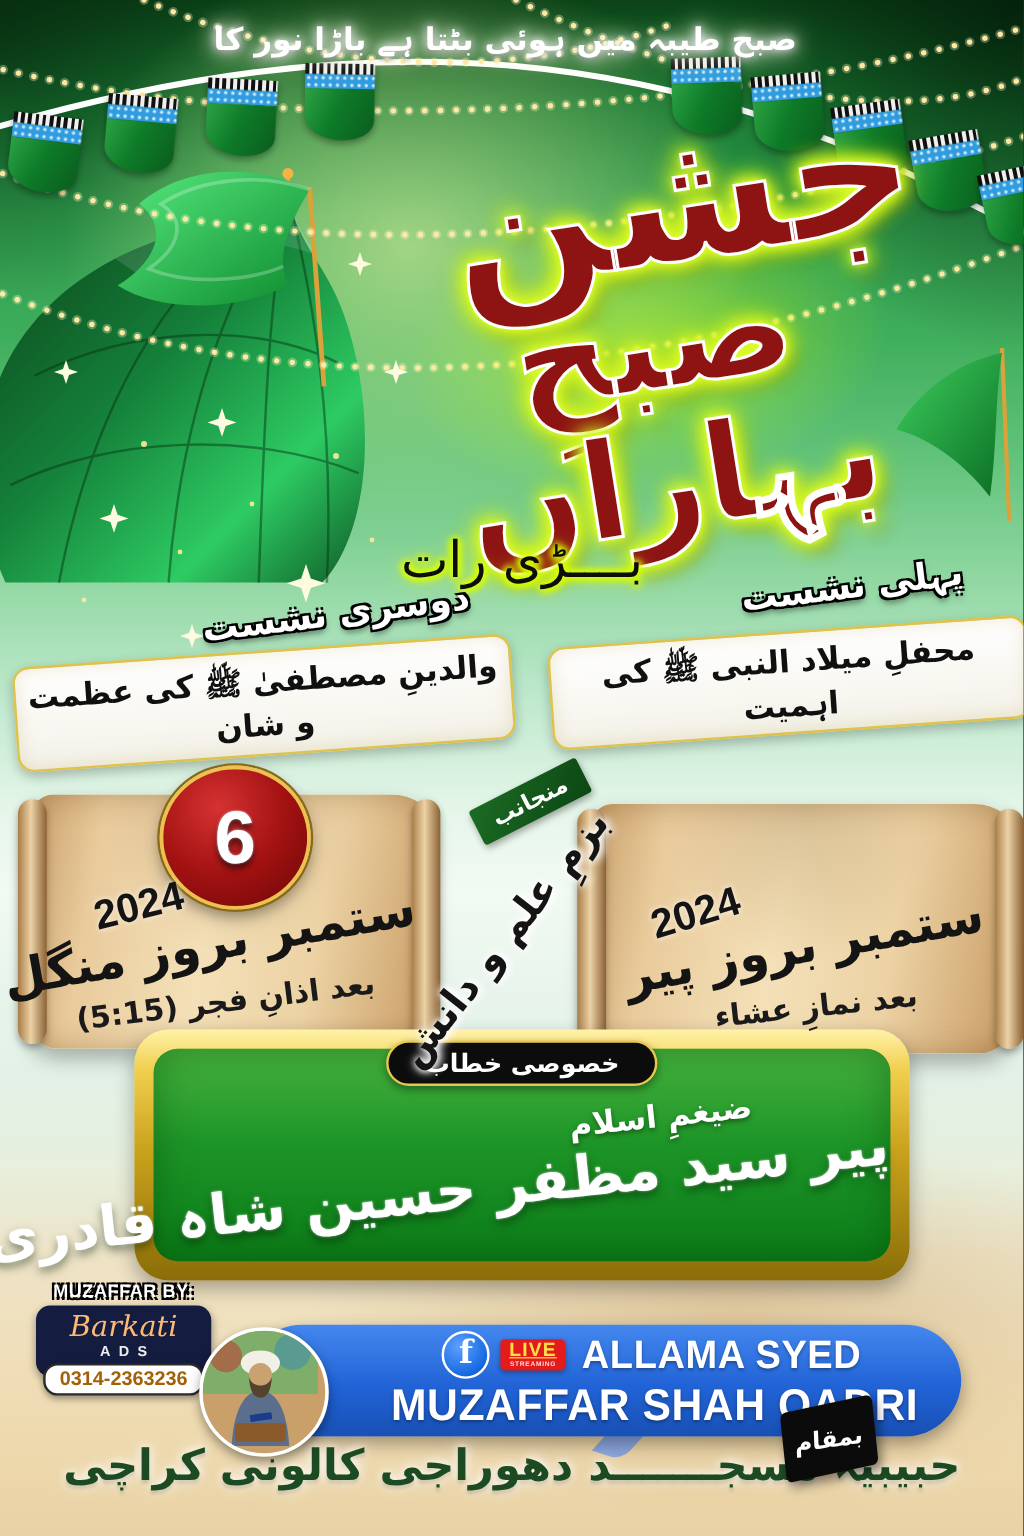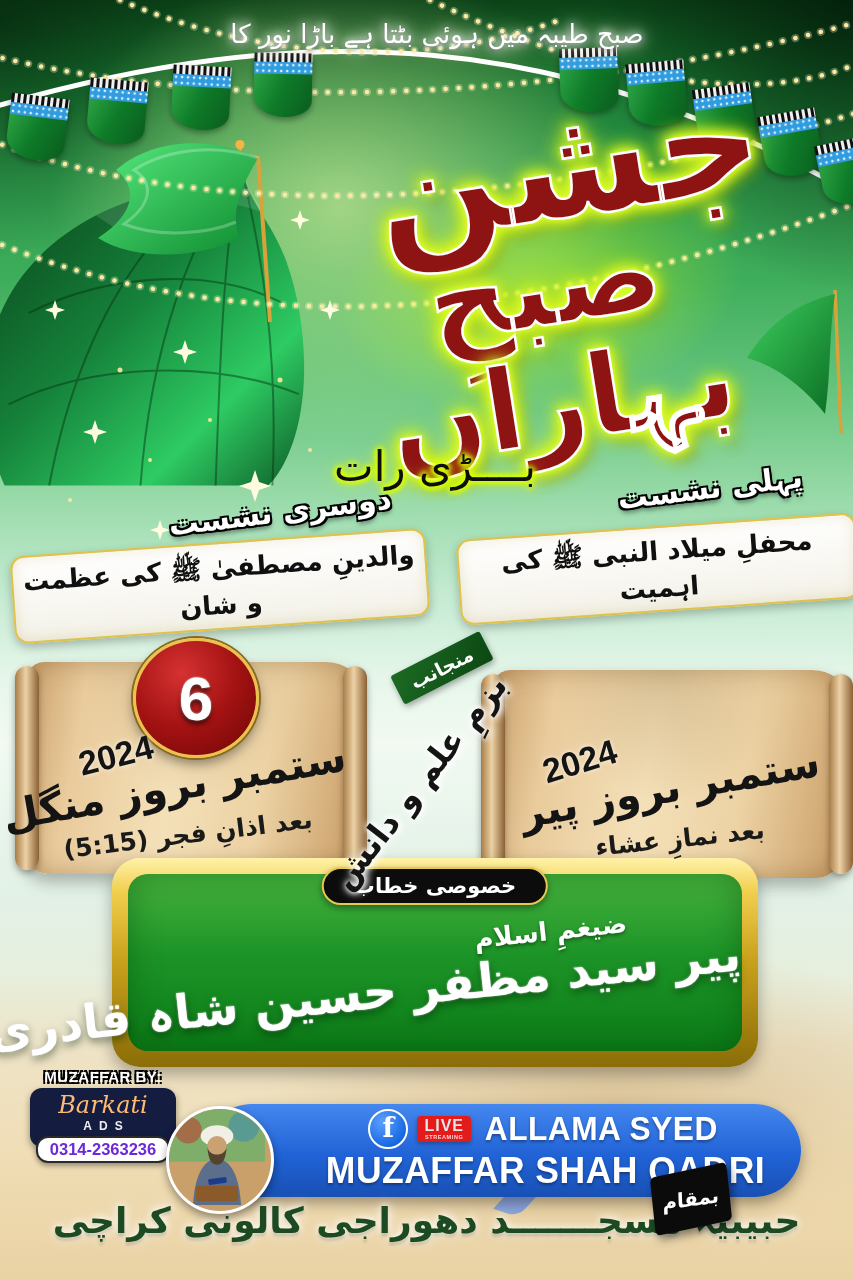--- a/index.html
+++ b/index.html
@@ -21,21 +21,21 @@
   
   .flag{position:absolute;width:58px;height:64px;z-index:2;filter:drop-shadow(0 3px 3px rgba(0,0,0,.35));}
   .flag .chk{height:9px;background:repeating-linear-gradient(90deg,#101010 0 3px,#f0f0f0 3px 6px);}
   .flag .blu{height:12px;background-color:#2f9ce0;
     background-image:radial-gradient(circle at 3px 3px, rgba(255,255,255,.85) 1px, transparent 1.7px);
     background-size:6px 6px;}
   .flag .bod{height:43px;background:linear-gradient(115deg,#2ca244 0%,#0e7b28 45%,#0a5c1d 100%);
     border-radius:0 0 45% 55% / 0 0 38% 48%;}
 
   
-  .couplet{left:177px;top:12px;width:520px;text-align:center;color:#fff;font-weight:normal;
+  .couplet{left:161px;top:12px;width:520px;text-align:center;color:#fff;font-weight:bold;
     font-size:26px;line-height:1.7;z-index:3;
     text-shadow:0 0 8px #fff,0 0 16px #fff,0 0 26px rgba(255,255,200,.95),0 2px 4px rgba(0,0,0,.55);}
 
   
   .title-glow{left:250px;top:95px;width:580px;height:390px;z-index:2;transform:rotate(-9deg);
     background:radial-gradient(ellipse 50% 45% at 50% 50%, rgba(214,255,30,.55), transparent 70%);}
   .title{left:252px;top:108px;width:584px;z-index:3;transform:rotate(-9deg);}
   .title-word{color:#8e1414;font-weight:bold;-webkit-text-stroke:2.5px #ffffff;
     text-shadow:0 0 6px #e2ff30,0 0 14px #dcff2e,0 0 24px #d2f51f,
       4px 4px 18px #c9ee18,-4px -4px 18px #c9ee18,7px 10px 14px rgba(40,60,0,.4);}
@@ -92,36 +92,36 @@
     text-shadow:0 4px 8px rgba(0,30,0,.5),0 0 2px #fff;}
 
   
   .designer{left:30px;top:1068px;width:146px;z-index:4;text-align:center;}
   .des-label{font-size:15px;font-weight:bold;color:#fff;letter-spacing:.5px;
     text-shadow:-2px -2px 0 #000,2px -2px 0 #000,-2px 2px 0 #000,2px 2px 0 #000;}
   .des-box{margin-top:3px;background:#141c3f;border-radius:12px;padding:5px 4px 14px;box-shadow:0 3px 7px rgba(0,0,0,.4);}
   .des-brand{font-family:"DejaVu Serif",serif;font-style:italic;font-size:24px;color:#fdba74;line-height:1;}
   .des-sub{font-size:12px;font-weight:bold;letter-spacing:7px;color:#eee;margin-top:2px;padding-left:7px;}
   .des-phone{margin:-11px 6px 0;background:#fff;border:2px solid #2a2a2a;border-radius:12px;
-    font-size:16.5px;font-weight:bold;color:#6d28d9;padding:2px 2px;box-shadow:0 3px 5px rgba(0,0,0,.35);position:relative;}
+    font-size:16.5px;font-weight:bold;color:#a16207;padding:2px 2px;box-shadow:0 3px 5px rgba(0,0,0,.35);position:relative;}
 
   
   .live-bar{left:205px;top:1104px;width:596px;height:93px;z-index:3;border-radius:47px;
     background:linear-gradient(180deg,#4487ee 0%,#2163d6 55%,#1850b4 100%);
     box-shadow:0 6px 14px rgba(0,0,0,.35);display:flex;flex-direction:column;justify-content:center;
     padding-left:85px;box-sizing:border-box;}
   .live-tail{left:505px;top:1182px;width:26px;height:34px;background:#8aa4dd;z-index:2;
     transform:rotate(18deg) skewX(-24deg);border-radius:0 0 10px 0;}
   .live-row{display:flex;align-items:center;justify-content:center;gap:9px;}
   .fb-circle{width:36px;height:36px;border-radius:50%;border:2.5px solid #fff;flex:0 0 auto;
     background:radial-gradient(circle at 35% 30%,#5ea0ff,#1166e0 75%);color:#fff;
     font-family:"DejaVu Serif",serif;font-weight:bold;font-size:27px;line-height:34px;text-align:center;}
   .live-badge{background:#e31b1b;border-radius:4px;padding:2px 7px 1px;display:flex;flex-direction:column;
     align-items:center;box-shadow:0 2px 4px rgba(0,0,0,.3);}
-  .live-word{color:#e5e5e5;font-weight:bold;font-size:16px;letter-spacing:1px;line-height:1;}
+  .live-word{color:#fde047;font-weight:bold;font-size:16px;letter-spacing:1px;line-height:1;text-decoration:underline;}
   .stream-word{color:#ffd7d7;font-weight:bold;font-size:5.5px;letter-spacing:.6px;line-height:1.4;}
   .live-n1{color:#fff;font-weight:bold;font-size:33px;letter-spacing:.5px;transform:scaleX(.96);
     text-shadow:0 2px 3px rgba(0,0,0,.35);white-space:nowrap;}
   .live-n2{color:#fff;font-weight:bold;font-size:37px;letter-spacing:.5px;transform:scaleX(.96);
     text-shadow:0 2px 3px rgba(0,0,0,.35);text-align:center;margin-top:1px;white-space:nowrap;}
   .avatar{left:166px;top:1106px;width:102px;height:102px;border-radius:50%;border:3px solid #fff;z-index:5;
     overflow:hidden;box-shadow:0 4px 9px rgba(0,0,0,.4);background:#caa06a;}
 
   
   .venue-badge{left:652px;top:1170px;width:78px;height:58px;background:#0b0b0b;z-index:4;

